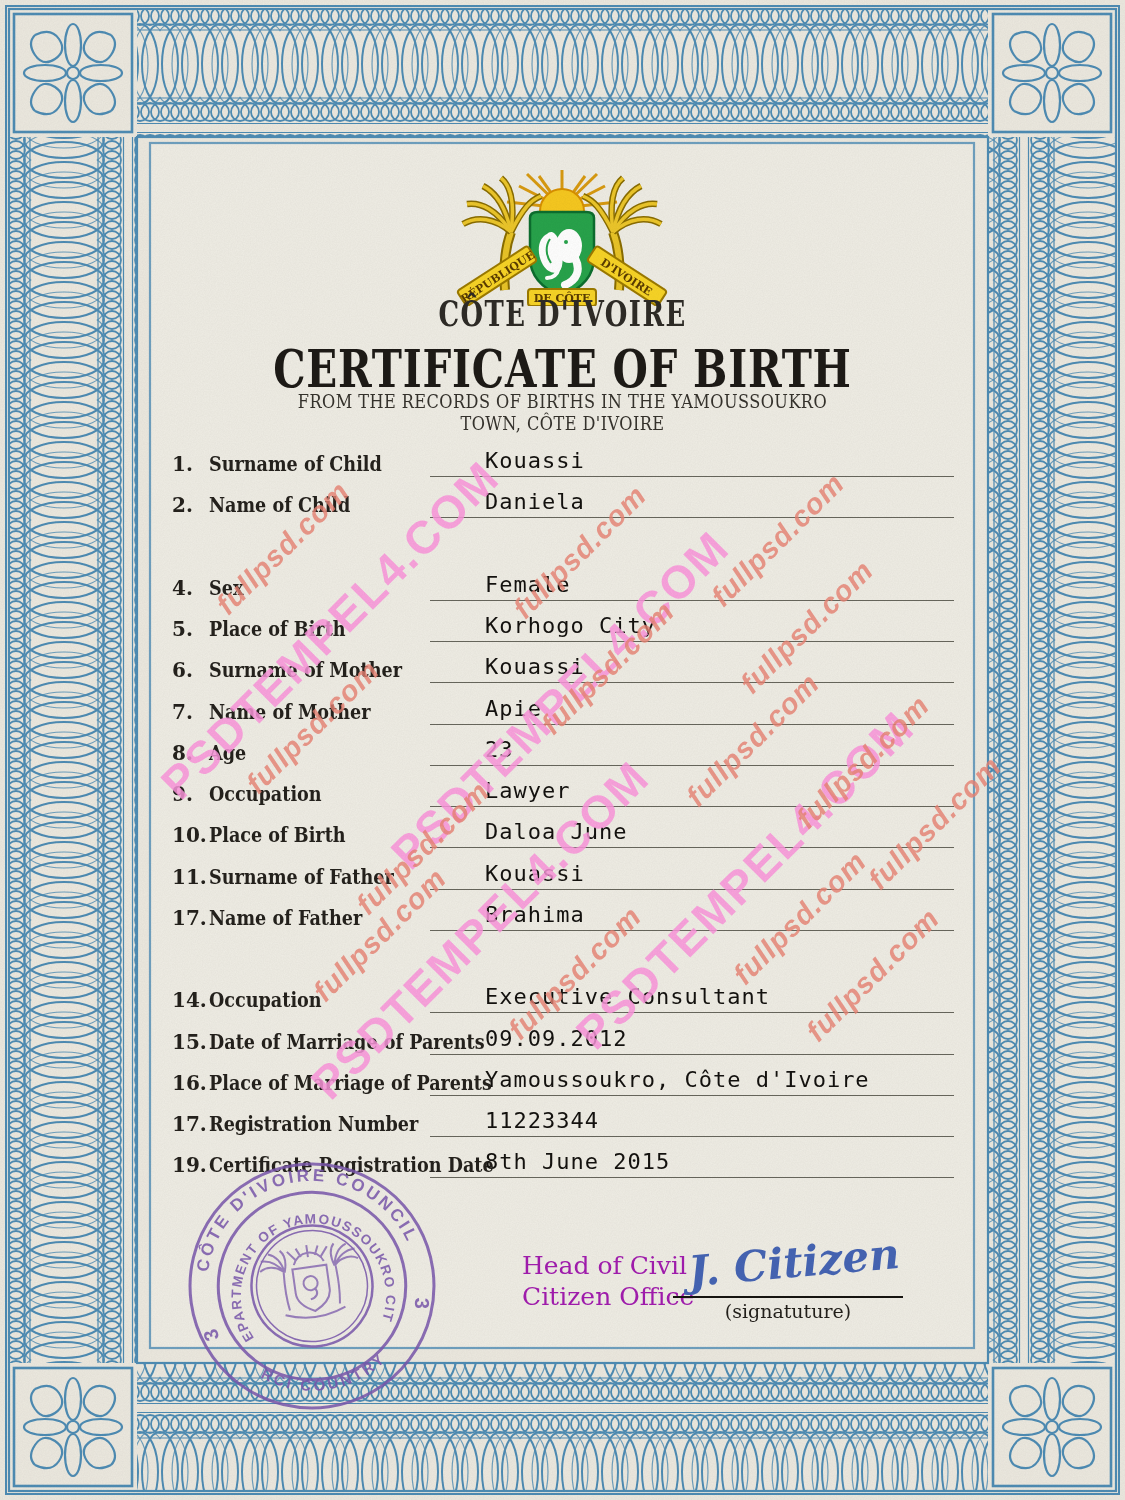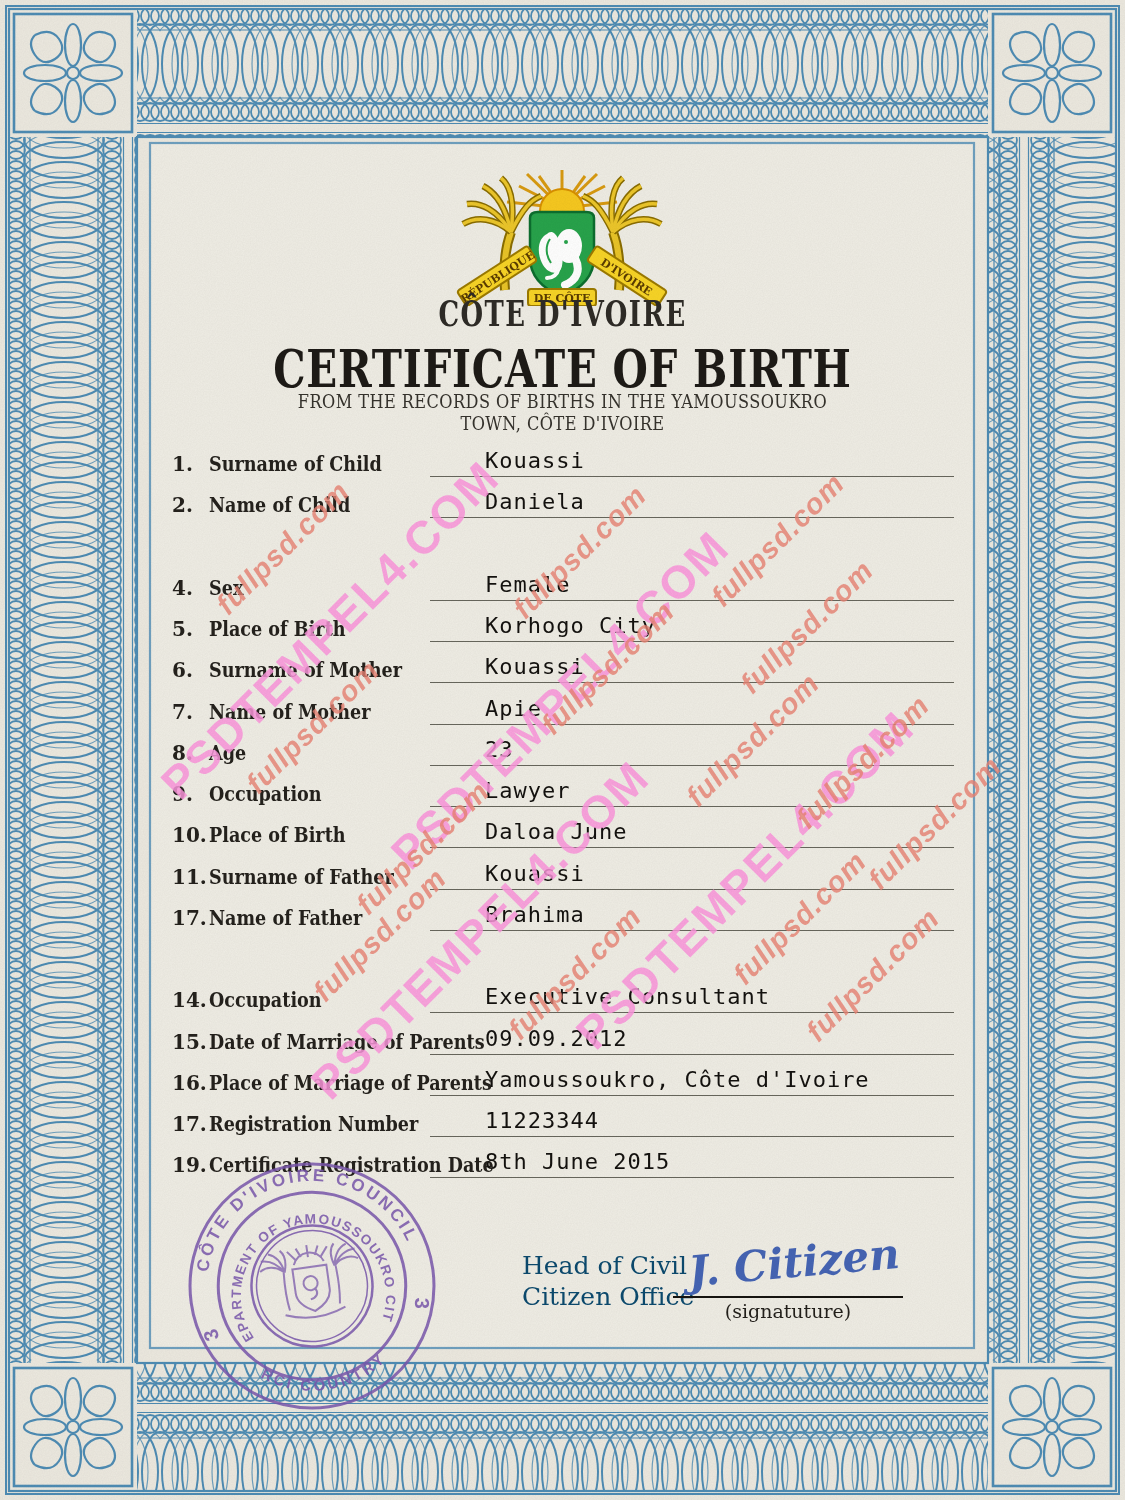--- a/index.html
+++ b/index.html
@@ -25,21 +25,21 @@
   .subtitle1{top:390px;} .subtitle2{top:412px;}
   
   .field-row{position:absolute;left:172px;width:790px;height:34px;}
   .fnum{display:inline-block;width:37px;font-size:20px;font-weight:700;color:#24211c;}
   .flabel{display:inline-block;font-size:20px;font-weight:700;color:#24211c;
           transform:scaleX(.88);transform-origin:0 50%;white-space:nowrap;}
   .fline{position:absolute;left:258px;right:8px;top:-4px;height:28px;border-bottom:1.6px solid #67665c;}
   .fvalue{position:absolute;left:55px;top:0px;font-family:"DejaVu Sans Mono", monospace;
           font-size:22px;color:#13110e;letter-spacing:1px;white-space:nowrap;}
   
-  .sig-role{position:absolute;left:522px;top:1250px;font-size:25px;color:#0c4a6e;line-height:31px;}
+  .sig-role{position:absolute;left:522px;top:1250px;font-size:25px;color:#a21caf;line-height:31px;}
   .sig-line{position:absolute;left:673px;top:1296px;width:230px;border-bottom:2.2px solid #15130f;}
   .sig-name{position:absolute;left:688px;top:1238px;font-size:42px;font-style:italic;font-weight:600;
             color:#4564b4;transform:rotate(-5deg);font-family:"DejaVu Serif", serif;white-space:nowrap;}
   .sig-caption{position:absolute;left:673px;top:1300px;width:230px;text-align:center;
                font-size:19px;color:#221f1a;}
   
   .wm{position:absolute;transform:translate(-50%,-50%) rotate(-45deg);white-space:nowrap;font-weight:700;
       font-family:"Liberation Sans", sans-serif;}
   .wm-pink{font-size:46px;color:#fb96dc;letter-spacing:2px;opacity:.85;}
   .wm-red{font-size:29px;font-style:italic;color:#e98273;letter-spacing:1px;opacity:.8;}

